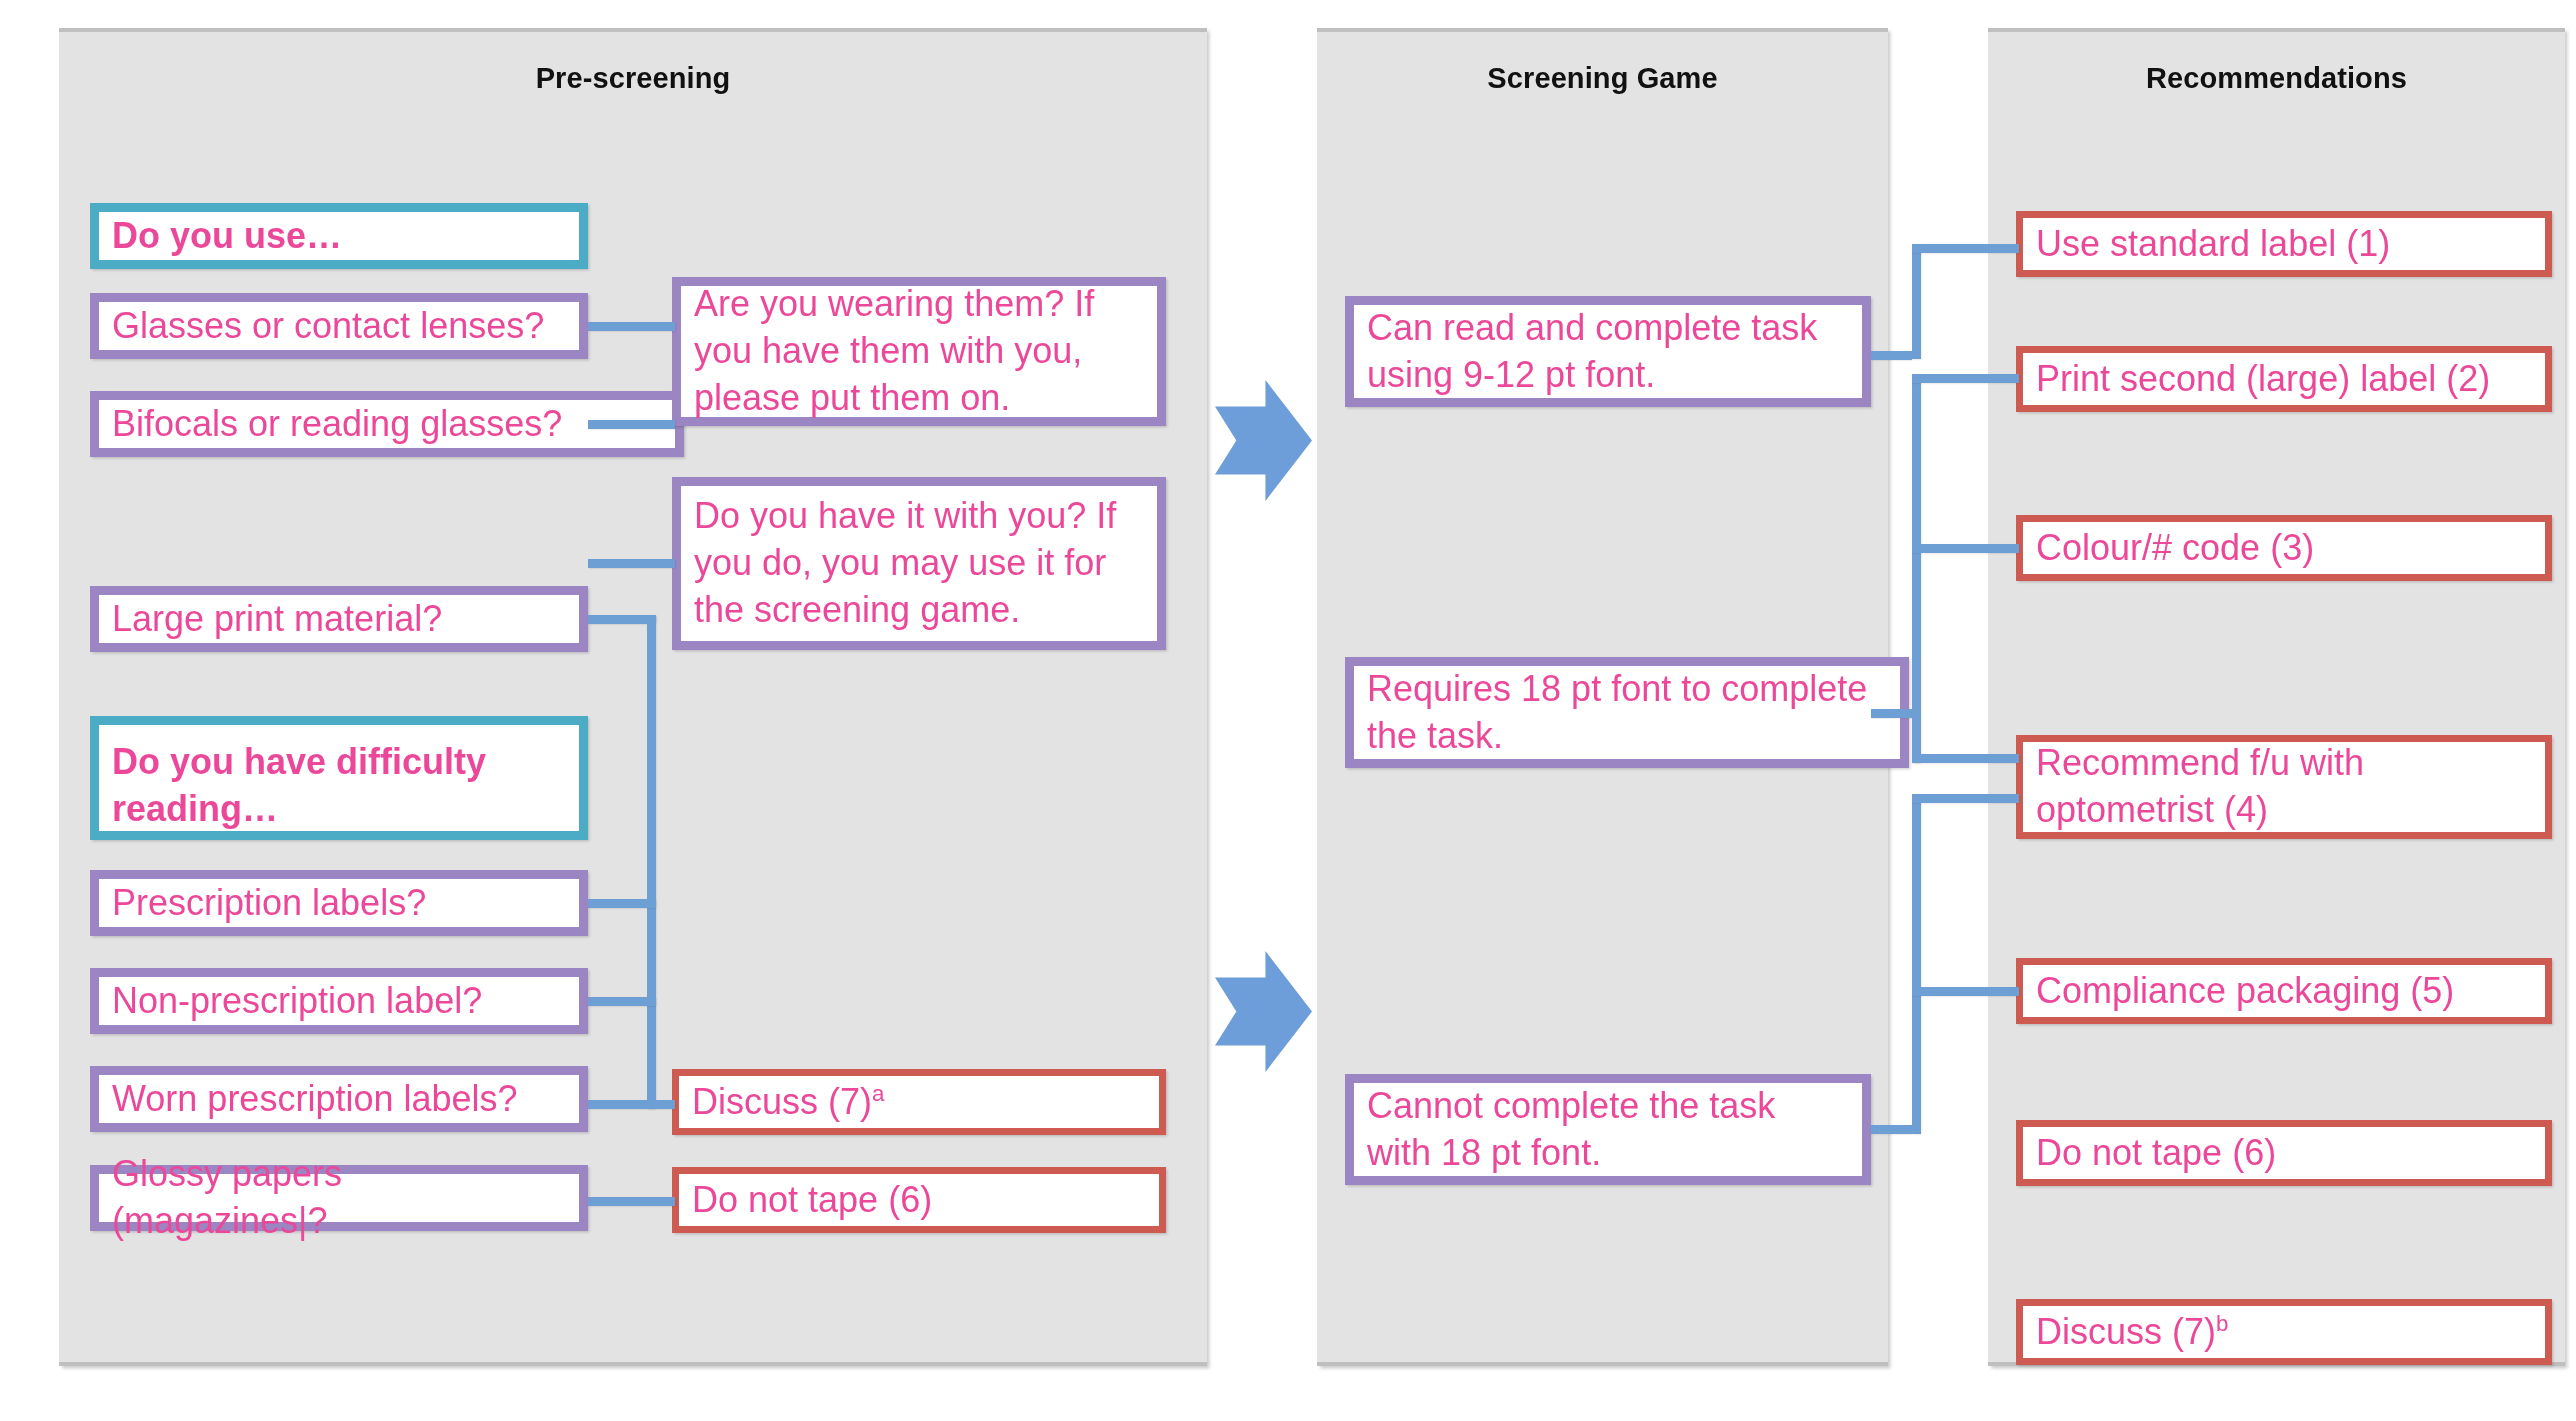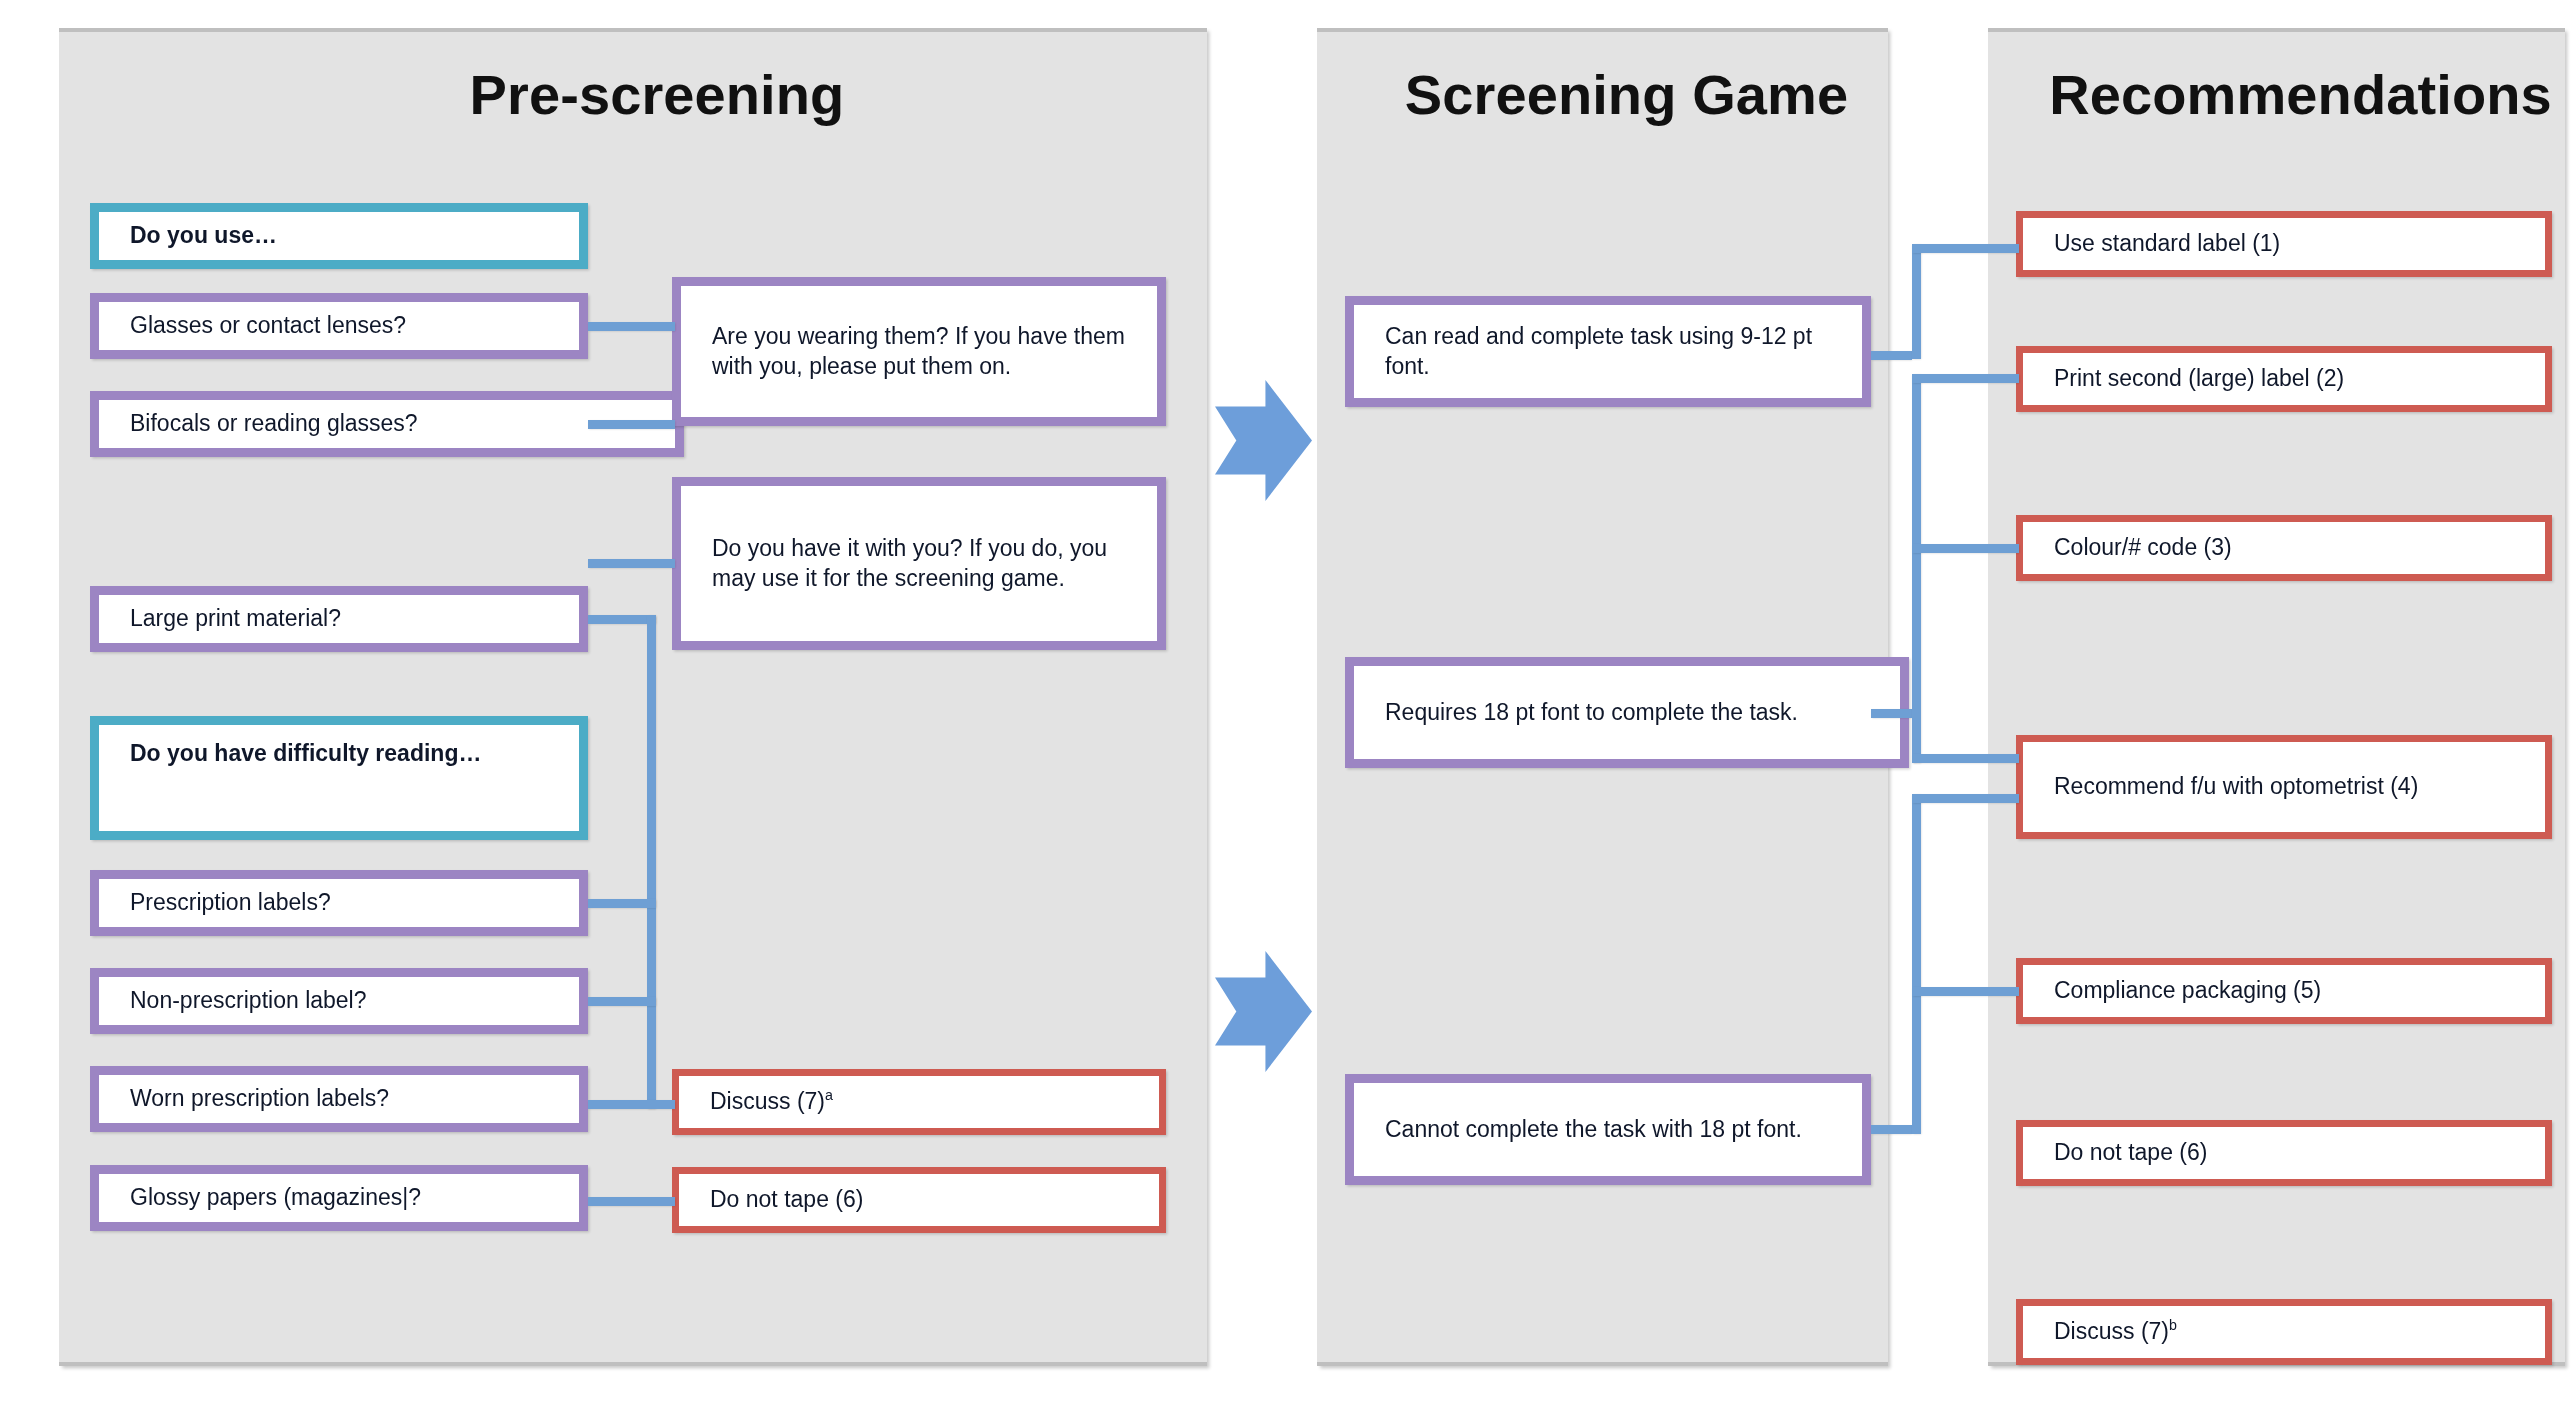--- a/index.html
+++ b/index.html
@@ -1,25 +1,25 @@
 <!DOCTYPE html>
 <html style="font-size:11px"><head>
 <meta charset="utf-8">
 <style>
   html,body{margin:0;padding:0;background:#ffffff;}
   body{width:2576px;height:1421px;position:relative;font-family:"Liberation Sans",sans-serif;-webkit-font-smoothing:antialiased;}
   #stage{position:absolute;left:0;top:0;width:2576px;height:1421px;overflow:hidden;background:#fff;}
 
   
   .panel{position:absolute;background:#E3E3E3;box-shadow:2.8px 2.8px 3.5px rgba(0,0,0,.22);border-top:4.8px solid #BFBFBF;border-bottom:4.8px solid #BFBFBF;box-sizing:border-box;}
-  .panel-title{position:absolute;left:0;right:0;text-align:center;font-weight:bold;color:#111;font-size:56px;letter-spacing:0.1px;margin-left:24px;}
+  .panel-title{position:absolute;left:0;right:0;text-align:center;font-weight:bold;color:#111;font-size:29px;letter-spacing:0.1px;}
 
   
   .node{position:absolute;background:#ffffff;box-sizing:border-box;display:flex;align-items:center;box-shadow:2.1px 2.1px 2.8px rgba(0,0,0,.20);}
-  .node .txt{padding:0 31px;font-size:23px;line-height:1.30;color:#0f172a;}
+  .node .txt{padding:0 13px;font-size:36px;line-height:1.30;color:#ec4899;}
   .node.teal{border:9px solid #4CACC6;}
   .node.purple{border:9px solid #9C85C3;}
   .node.red{border:7.6px solid #CE5B52;}
   .node.bold .txt{font-weight:bold;}
   sup{font-size:.62em;vertical-align:super;line-height:0;}
 
   
   .wire{position:absolute;background:#6E9FD4;box-shadow:1.4px 1.4px 2.1px rgba(0,0,0,.18);}
 
   

